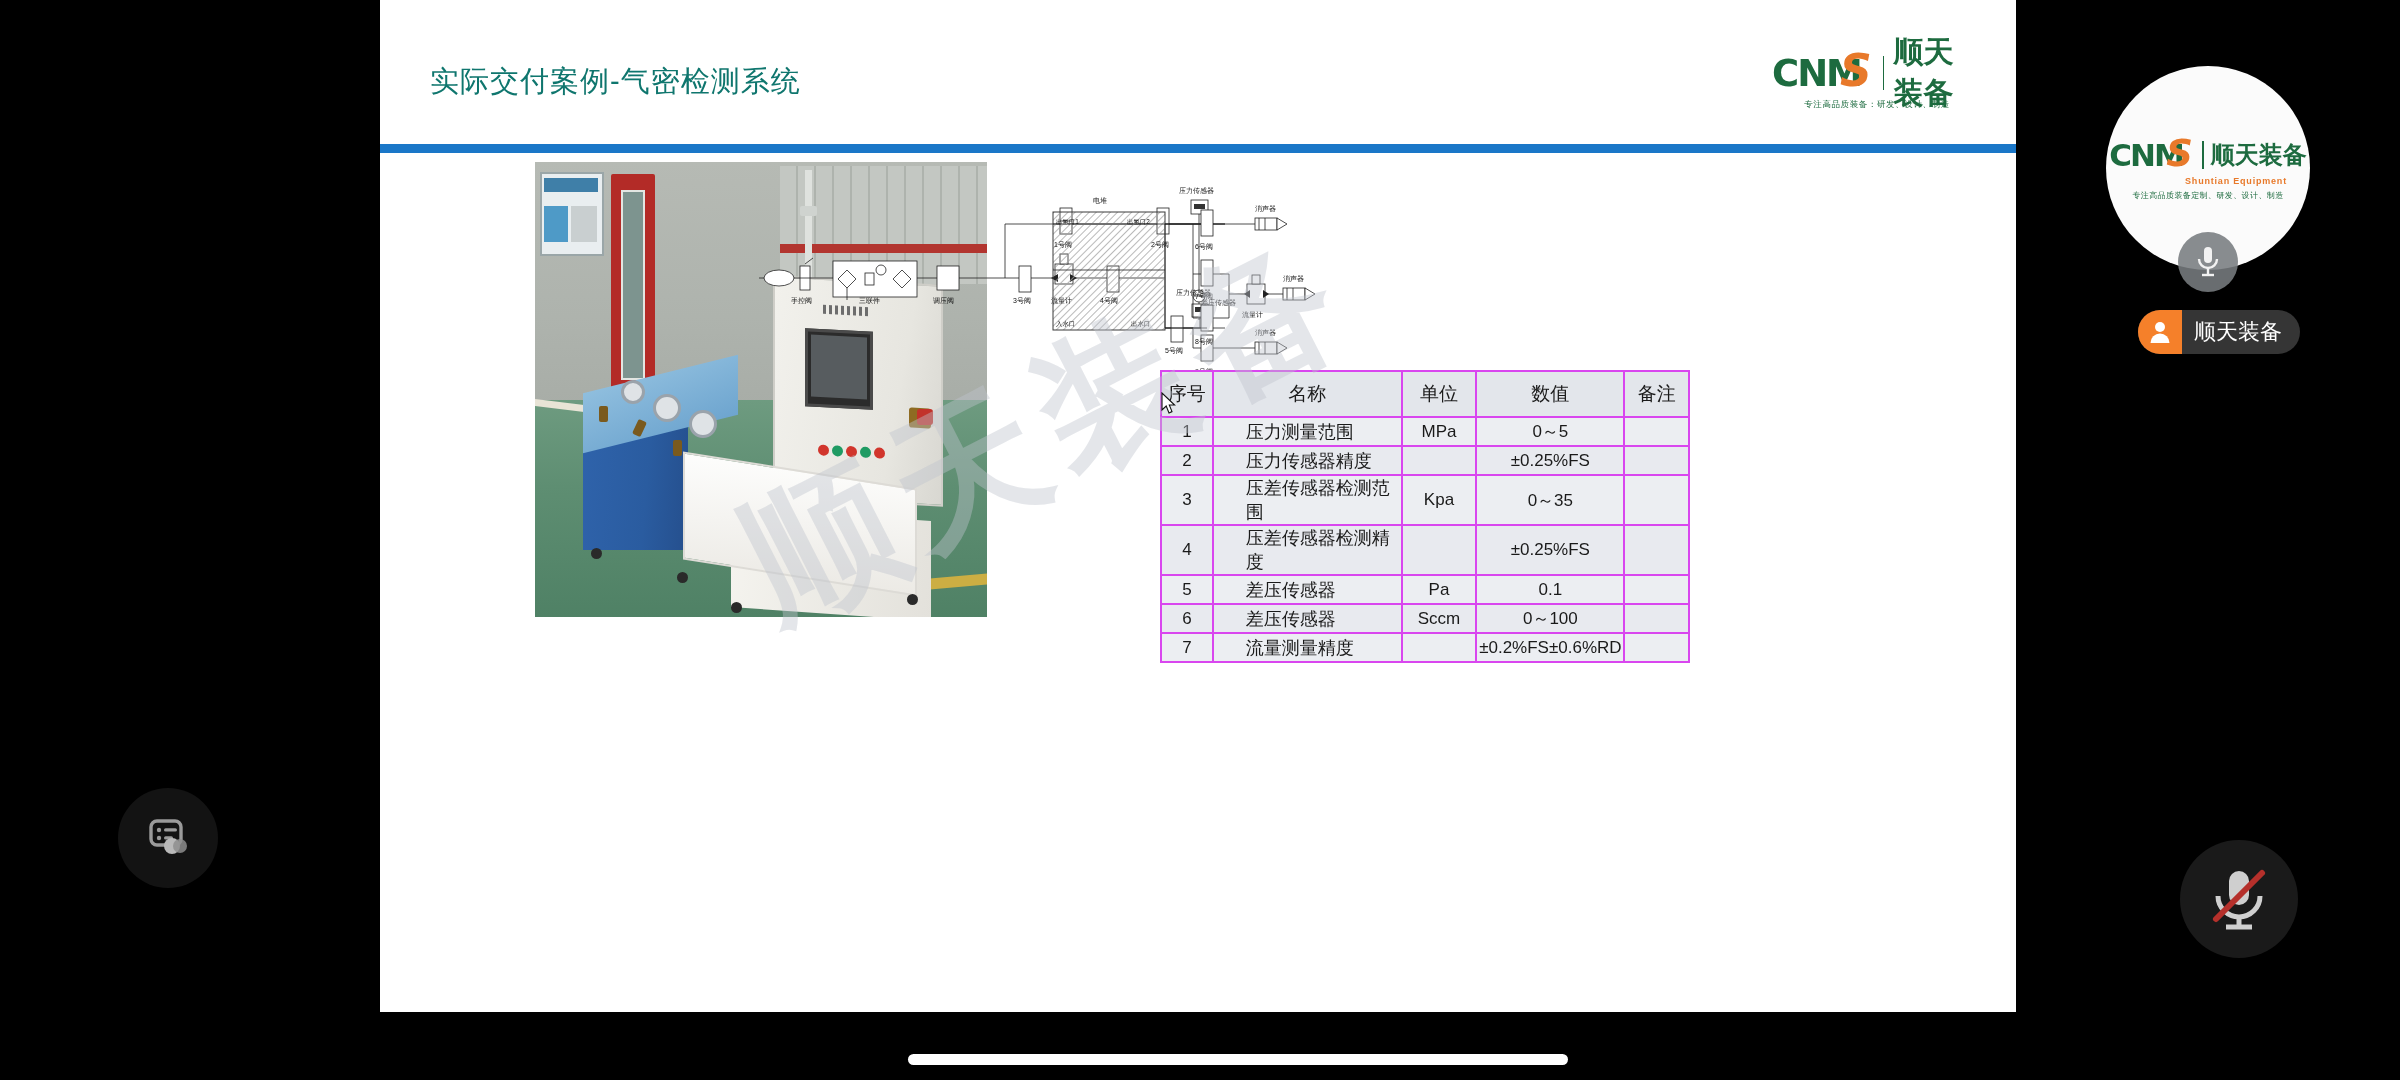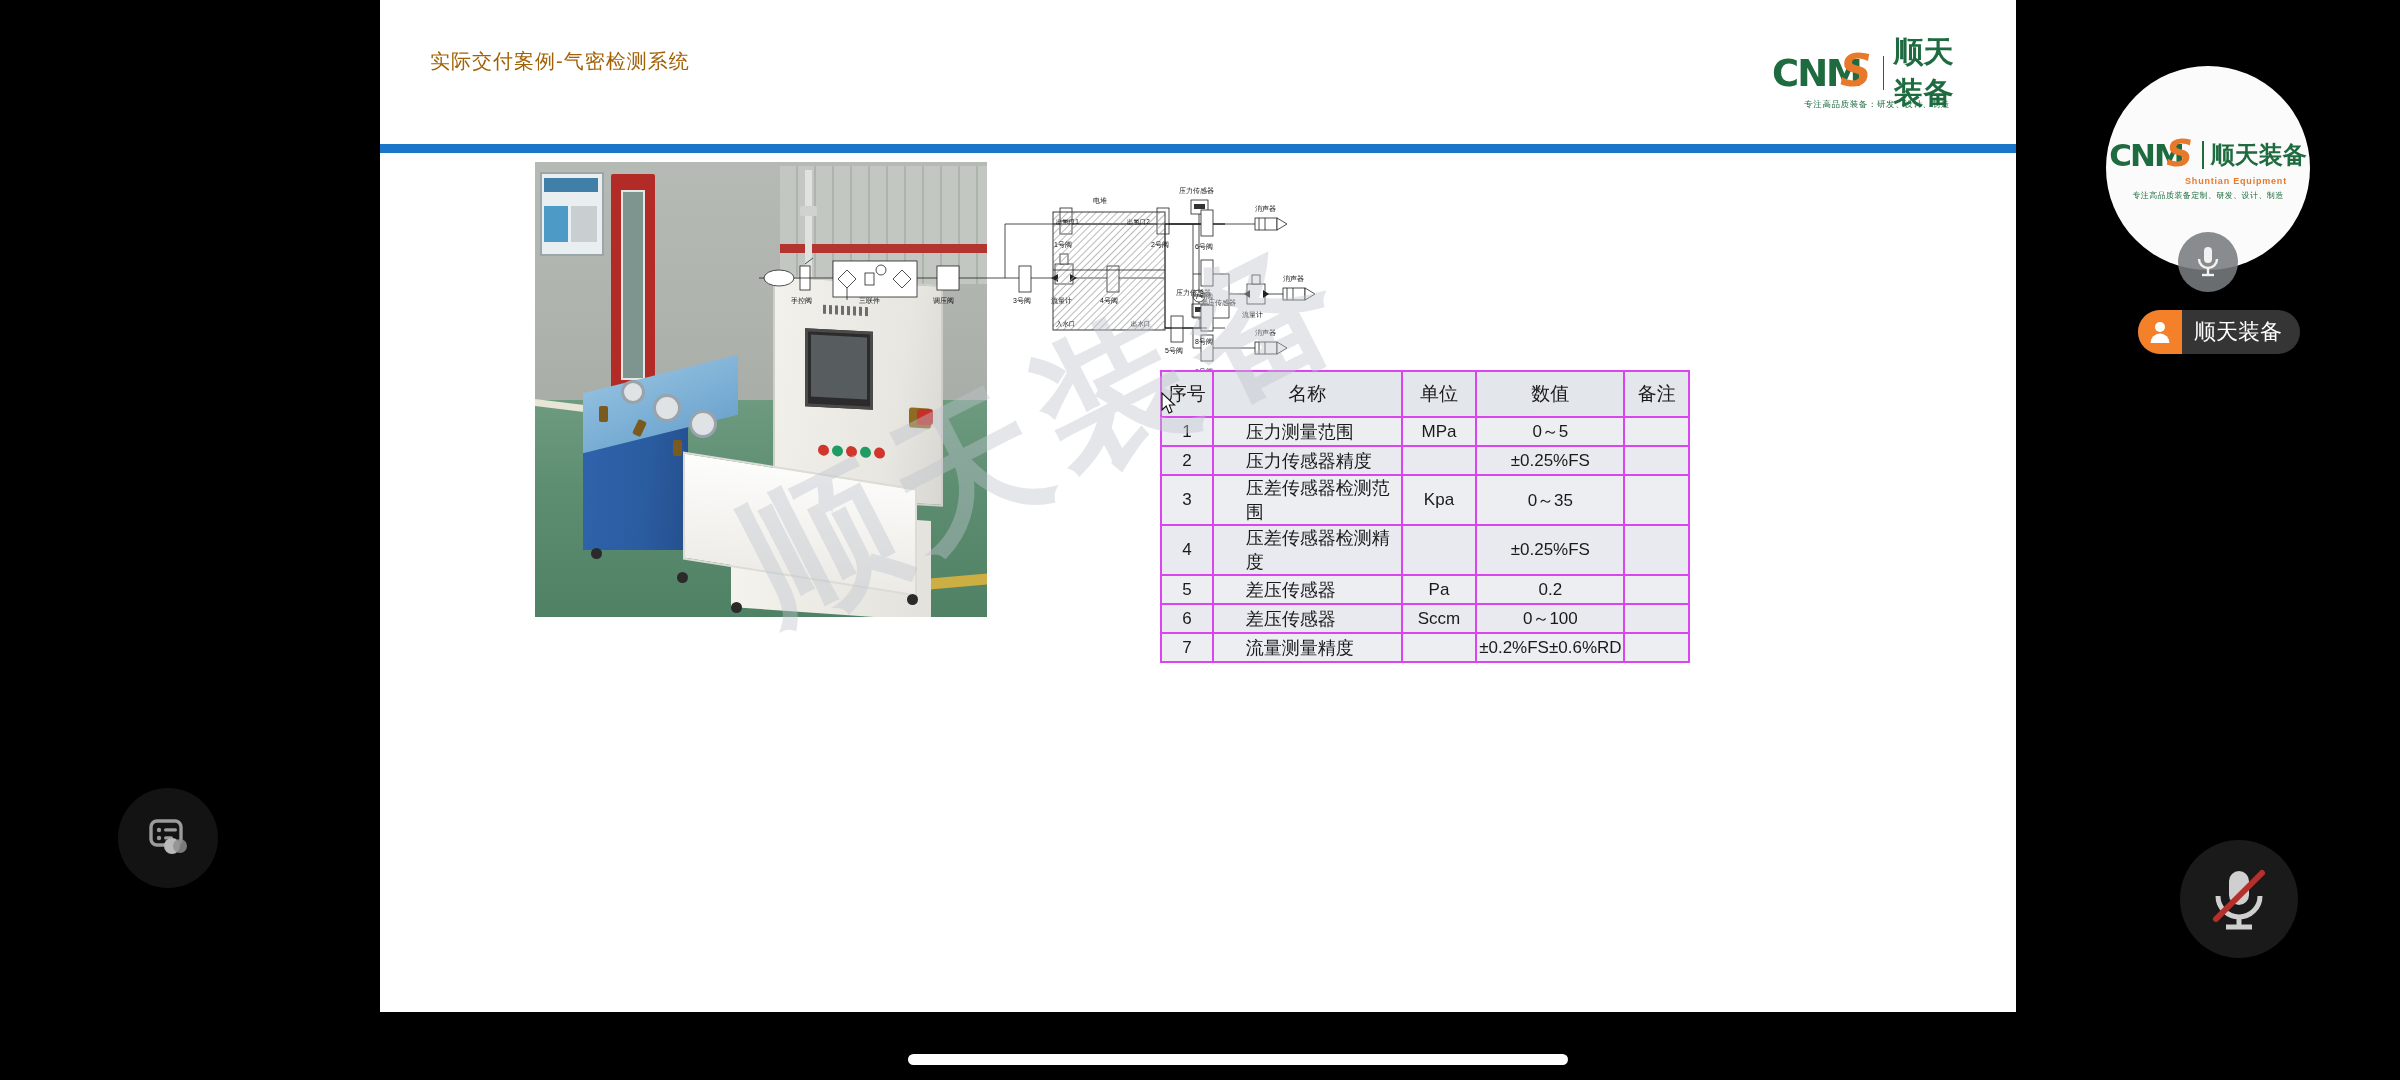--- a/index.html
+++ b/index.html
@@ -10,22 +10,22 @@
     overflow:hidden;
   }
   #app { position:relative; width:2400px; height:1080px; background:#000; }
 
   
   #slide {
     position:absolute; left:380px; top:0px; width:1636px; height:1012px;
     background:#ffffff; overflow:hidden;
   }
   #slide-title {
-    position:absolute; left:50px; top:48px;
-    font-size:20px; color:#a16207; letter-spacing:1px;
+    position:absolute; left:50px; top:62px;
+    font-size:29px; color:#0f766e; letter-spacing:1px;
     white-space:nowrap;
   }
   
   #slide-logo { position:absolute; right:34px; top:50px; width:210px; height:68px; }
   .logo-row { display:flex; align-items:center; height:46px; }
   .logo-cnms {
     font-size:37px; font-weight:bold; color:#1d6b3f;
     font-family:"DejaVu Sans",sans-serif; letter-spacing:-2px; line-height:1;
     position:relative;
   }
@@ -558,21 +558,21 @@
           <td class="c-no">4</td>
           <td class="c-name">压差传感器检测精度</td>
           <td class="c-unit"></td>
           <td class="c-val">±0.25%FS</td>
           <td class="c-rem"></td>
         </tr>
         <tr>
           <td class="c-no">5</td>
           <td class="c-name">差压传感器</td>
           <td class="c-unit">Pa</td>
-          <td class="c-val">0.2</td>
+          <td class="c-val">0.1</td>
           <td class="c-rem"></td>
         </tr>
         <tr>
           <td class="c-no">6</td>
           <td class="c-name">差压传感器</td>
           <td class="c-unit">Sccm</td>
           <td class="c-val">0～100</td>
           <td class="c-rem"></td>
         </tr>
         <tr>

